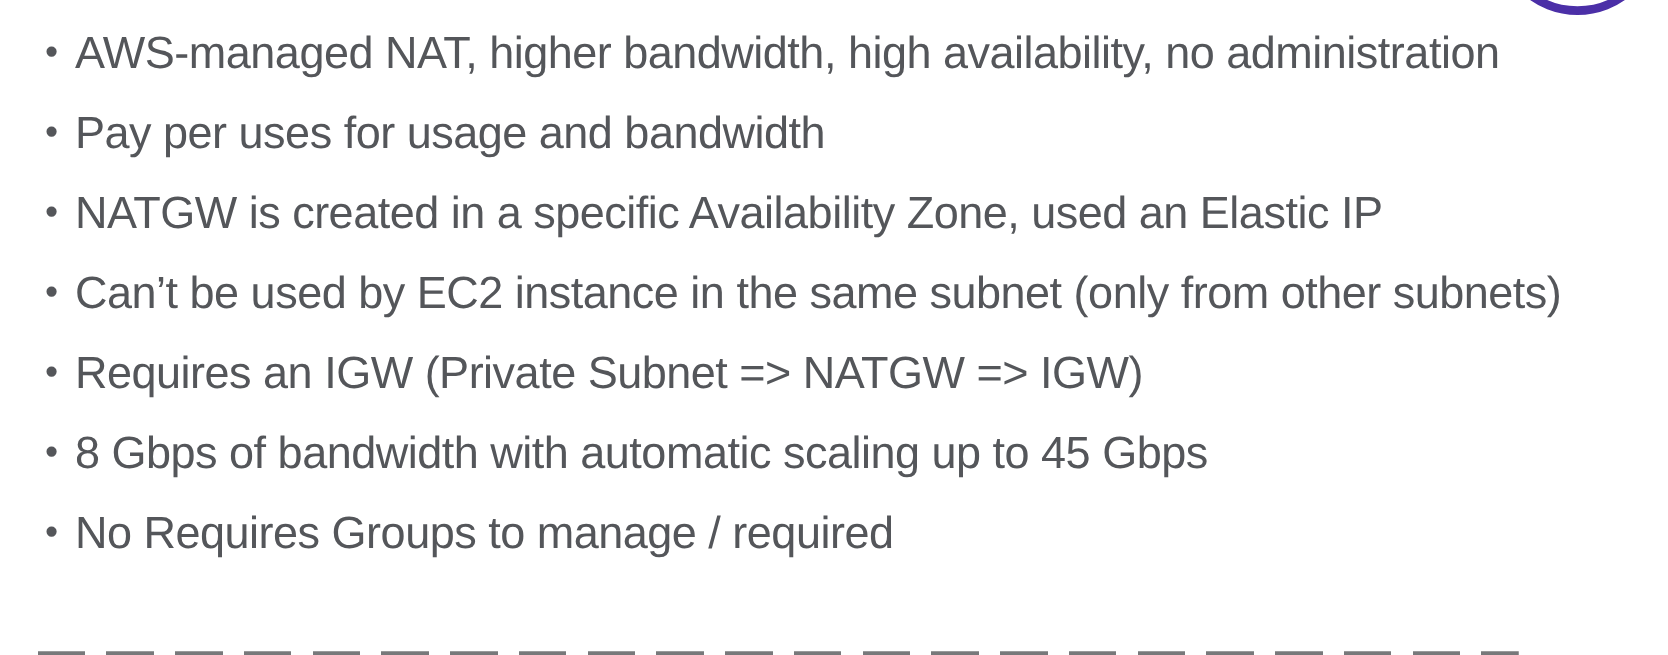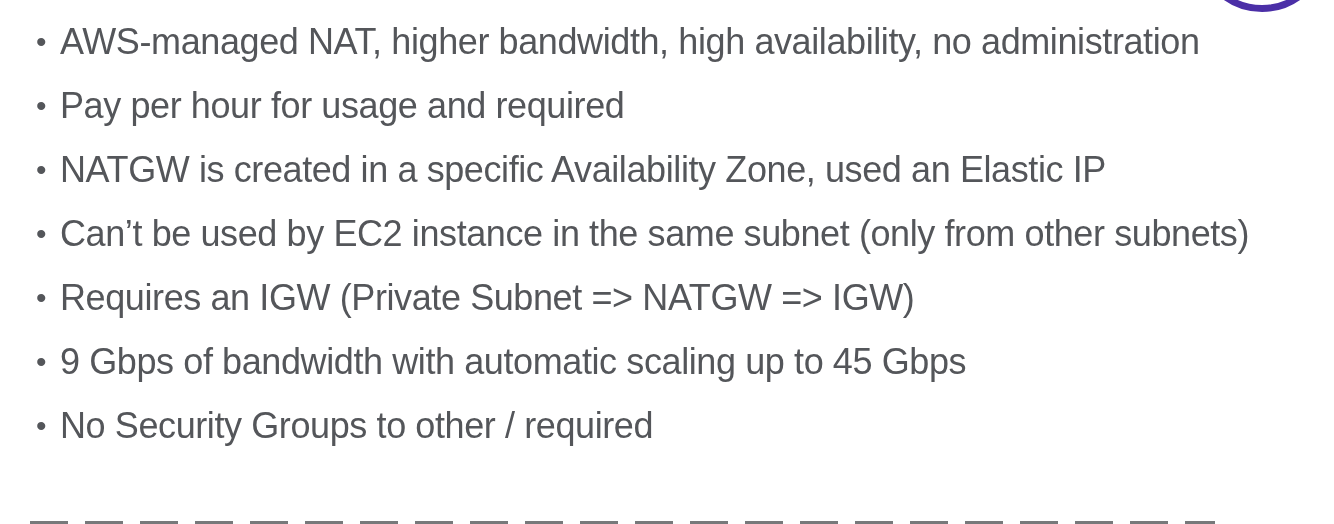--- a/index.html
+++ b/index.html
@@ -82,39 +82,39 @@
 
   <div class="arc"></div>
 
   <ul class="bullets">
     <li>
       <span class="dot">•</span>
       <span class="txt">AWS-managed NAT, higher bandwidth, high availability, no administration</span>
     </li>
     <li>
       <span class="dot">•</span>
-      <span class="txt">Pay per hour for usage and required</span>
+      <span class="txt">Pay per uses for usage and bandwidth</span>
     </li>
     <li>
       <span class="dot">•</span>
       <span class="txt">NATGW is created in a specific Availability Zone, used an Elastic IP</span>
     </li>
     <li>
       <span class="dot">•</span>
       <span class="txt">Can’t be used by EC2 instance in the same subnet (only from other subnets)</span>
     </li>
     <li>
       <span class="dot">•</span>
       <span class="txt">Requires an IGW (Private Subnet =&gt; NATGW =&gt; IGW)</span>
     </li>
     <li>
       <span class="dot">•</span>
-      <span class="txt">9 Gbps of bandwidth with automatic scaling up to 45 Gbps</span>
+      <span class="txt">8 Gbps of bandwidth with automatic scaling up to 45 Gbps</span>
     </li>
     <li>
       <span class="dot">•</span>
-      <span class="txt">No Security Groups to other / required</span>
+      <span class="txt">No Requires Groups to manage / required</span>
     </li>
   </ul>
 
   <div class="crop-strip"></div>
 
 </div>
 
 </body></html>

